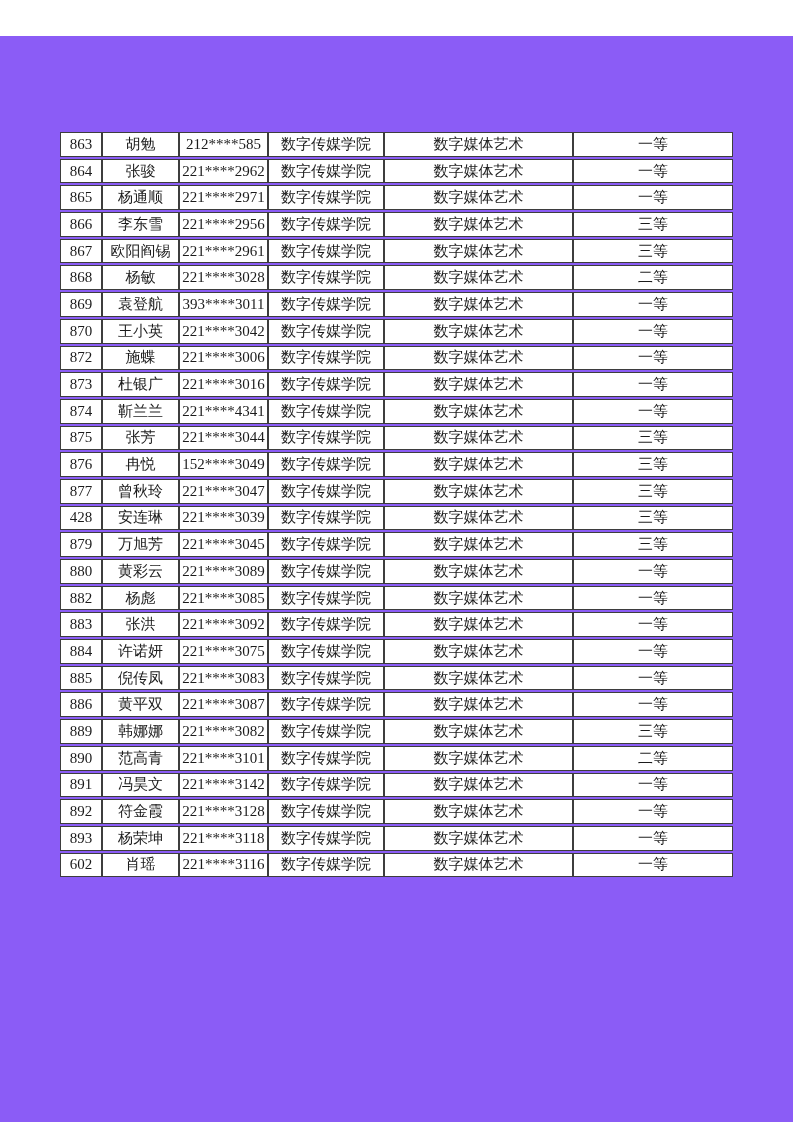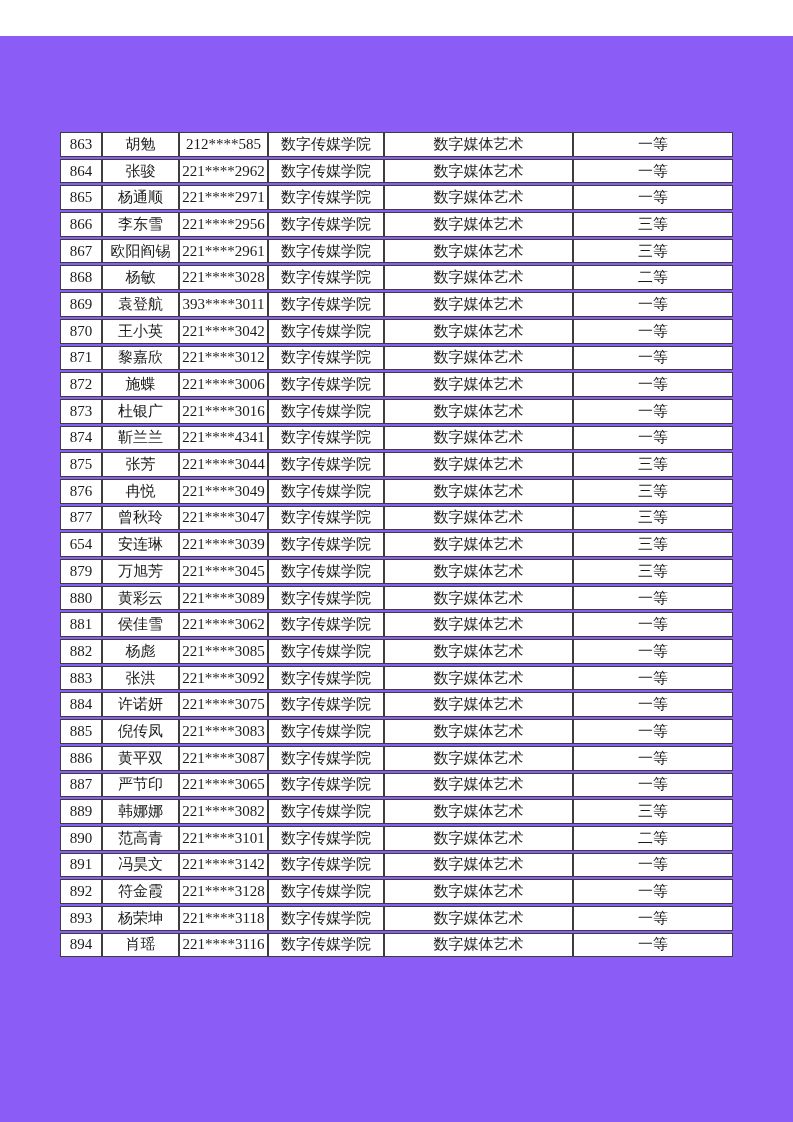--- a/index.html
+++ b/index.html
@@ -124,28 +124,20 @@
 
   <tr>
     <td>870</td>
     <td>王小英</td>
     <td>221****3042</td>
     <td>数字传媒学院</td>
     <td>数字媒体艺术</td>
     <td>一等</td>
   </tr>
 
-  <tr>
-    <td>871</td>
-    <td>黎嘉欣</td>
-    <td>221****3012</td>
-    <td>数字传媒学院</td>
-    <td>数字媒体艺术</td>
-    <td>一等</td>
-  </tr>
 
   <tr>
     <td>872</td>
     <td>施蝶</td>
     <td>221****3006</td>
     <td>数字传媒学院</td>
     <td>数字媒体艺术</td>
     <td>一等</td>
   </tr>
 
@@ -172,37 +164,37 @@
     <td>张芳</td>
     <td>221****3044</td>
     <td>数字传媒学院</td>
     <td>数字媒体艺术</td>
     <td>三等</td>
   </tr>
 
   <tr>
     <td>876</td>
     <td>冉悦</td>
-    <td>221****3049</td>
+    <td>152****3049</td>
     <td>数字传媒学院</td>
     <td>数字媒体艺术</td>
     <td>三等</td>
   </tr>
 
   <tr>
     <td>877</td>
     <td>曾秋玲</td>
     <td>221****3047</td>
     <td>数字传媒学院</td>
     <td>数字媒体艺术</td>
     <td>三等</td>
   </tr>
 
   <tr>
-    <td>654</td>
+    <td>428</td>
     <td>安连琳</td>
     <td>221****3039</td>
     <td>数字传媒学院</td>
     <td>数字媒体艺术</td>
     <td>三等</td>
   </tr>
 
   <tr>
     <td>879</td>
     <td>万旭芳</td>
@@ -214,28 +206,20 @@
 
   <tr>
     <td>880</td>
     <td>黄彩云</td>
     <td>221****3089</td>
     <td>数字传媒学院</td>
     <td>数字媒体艺术</td>
     <td>一等</td>
   </tr>
 
-  <tr>
-    <td>881</td>
-    <td>侯佳雪</td>
-    <td>221****3062</td>
-    <td>数字传媒学院</td>
-    <td>数字媒体艺术</td>
-    <td>一等</td>
-  </tr>
 
   <tr>
     <td>882</td>
     <td>杨彪</td>
     <td>221****3085</td>
     <td>数字传媒学院</td>
     <td>数字媒体艺术</td>
     <td>一等</td>
   </tr>
 
@@ -268,28 +252,20 @@
 
   <tr>
     <td>886</td>
     <td>黄平双</td>
     <td>221****3087</td>
     <td>数字传媒学院</td>
     <td>数字媒体艺术</td>
     <td>一等</td>
   </tr>
 
-  <tr>
-    <td>887</td>
-    <td>严节印</td>
-    <td>221****3065</td>
-    <td>数字传媒学院</td>
-    <td>数字媒体艺术</td>
-    <td>一等</td>
-  </tr>
 
 
   <tr>
     <td>889</td>
     <td>韩娜娜</td>
     <td>221****3082</td>
     <td>数字传媒学院</td>
     <td>数字媒体艺术</td>
     <td>三等</td>
   </tr>
@@ -324,21 +300,21 @@
   <tr>
     <td>893</td>
     <td>杨荣坤</td>
     <td>221****3118</td>
     <td>数字传媒学院</td>
     <td>数字媒体艺术</td>
     <td>一等</td>
   </tr>
 
   <tr>
-    <td>894</td>
+    <td>602</td>
     <td>肖瑶</td>
     <td>221****3116</td>
     <td>数字传媒学院</td>
     <td>数字媒体艺术</td>
     <td>一等</td>
   </tr>
 </tbody>
   </table>
 </div>
 

